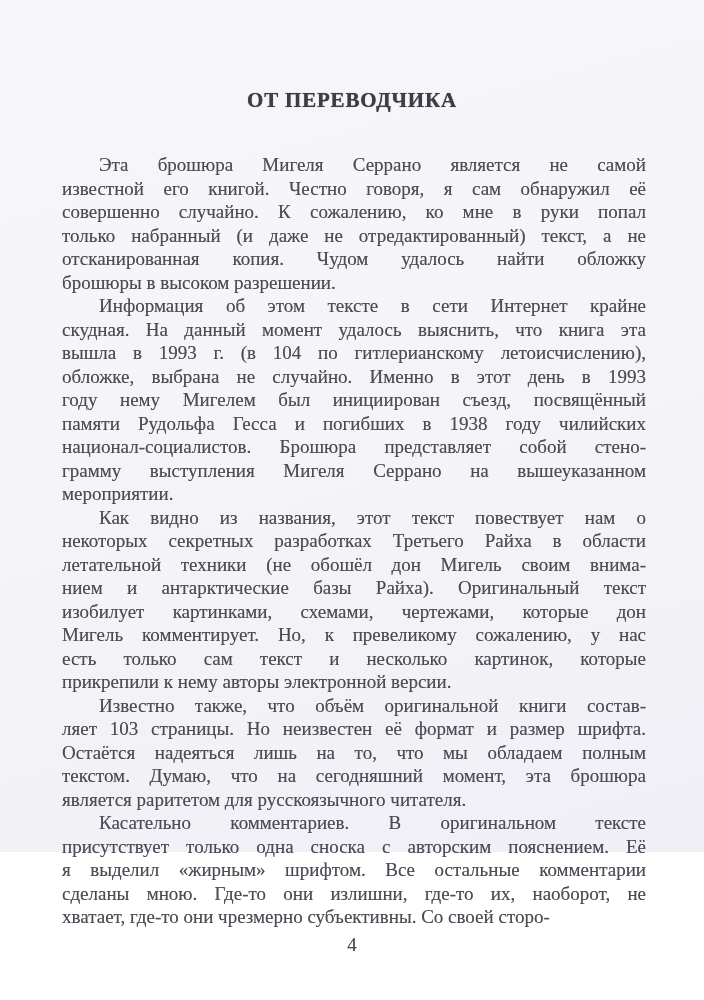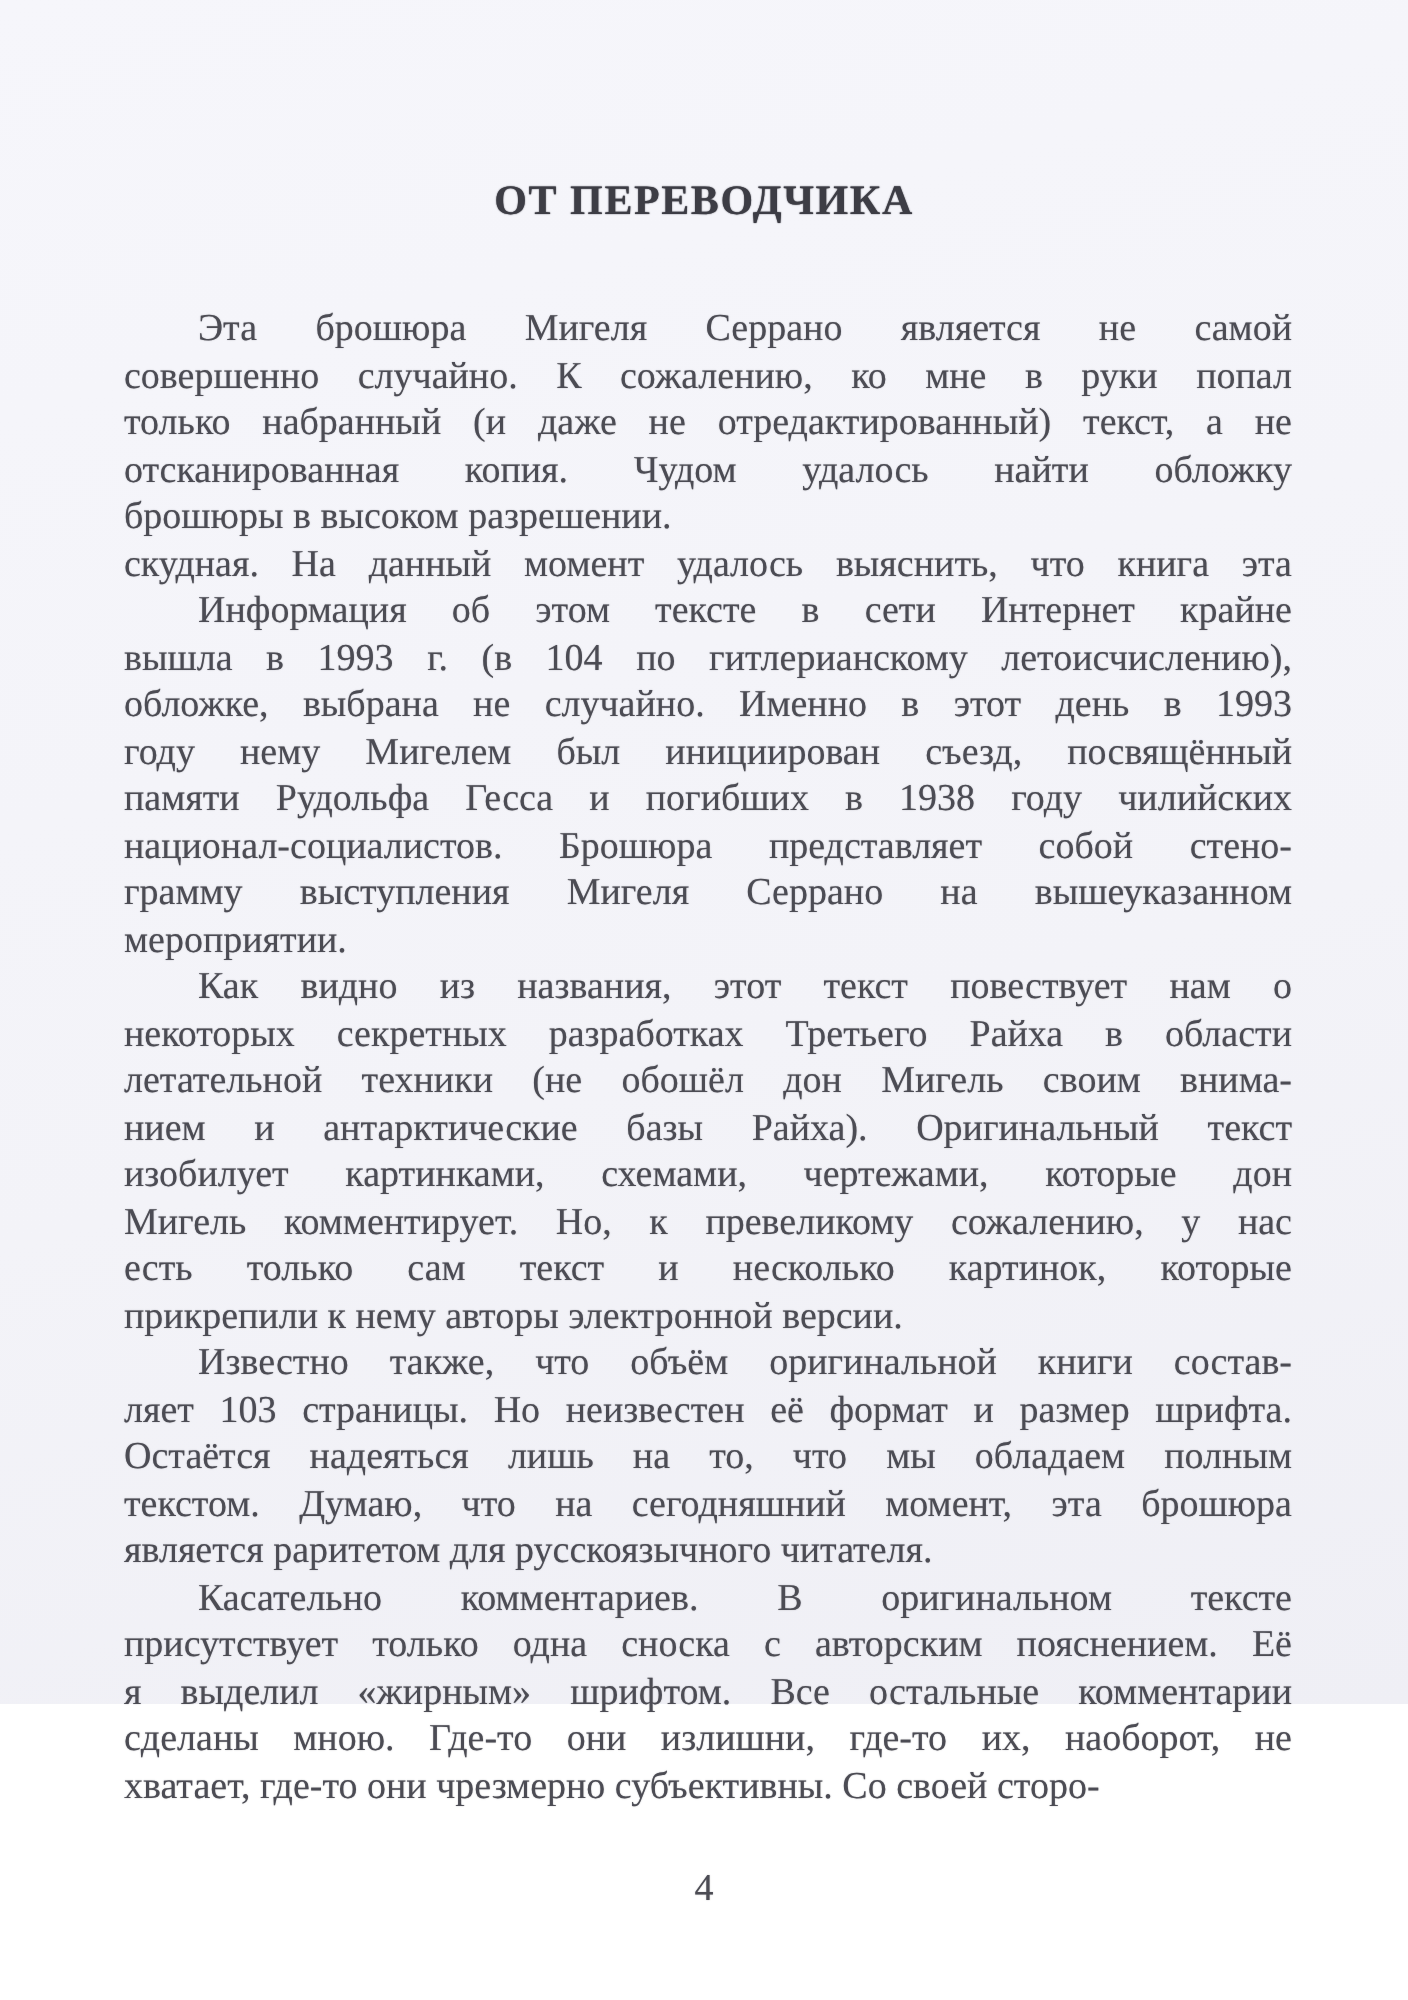--- a/index.html
+++ b/index.html
@@ -68,28 +68,29 @@
   }
 </style>
 </head>
 <body>
 
 <div class="page" style="--bg-top: #f6f6fb; --bg-mid: #f3f3f8; --bg-bottom: #efeff5; --text-color: #4c4c54; --title-color: #3d3d45;">
   <h1 class="title">ОТ ПЕРЕВОДЧИКА</h1>
   <div class="body-text">
       <div class="para">
         <div class="line first">Эта брошюра Мигеля Серрано является не самой</div>
+        <div class="line">известной его книгой. Честно говоря, я сам обнаружил её</div>
         <div class="line">совершенно случайно. К сожалению, ко мне в руки попал</div>
         <div class="line">только набранный (и даже не отредактированный) текст, а не</div>
         <div class="line">отсканированная копия. Чудом удалось найти обложку</div>
         <div class="line last">брошюры в высоком разрешении.</div>
       </div>
       <div class="para">
+        <div class="line first">Информация об этом тексте в сети Интернет крайне</div>
         <div class="line">скудная. На данный момент удалось выяснить, что книга эта</div>
-        <div class="line first">Информация об этом тексте в сети Интернет крайне</div>
         <div class="line">вышла в 1993 г. (в 104 по гитлерианскому летоисчислению),</div>
         <div class="line">обложке, выбрана не случайно. Именно в этот день в 1993</div>
         <div class="line">году нему Мигелем был инициирован съезд, посвящённый</div>
         <div class="line">памяти Рудольфа Гесса и погибших в 1938 году чилийских</div>
         <div class="line">национал-социалистов. Брошюра представляет собой стено-</div>
         <div class="line">грамму выступления Мигеля Серрано на вышеуказанном</div>
         <div class="line last">мероприятии.</div>
       </div>
       <div class="para">
         <div class="line first">Как видно из названия, этот текст повествует нам о</div>

